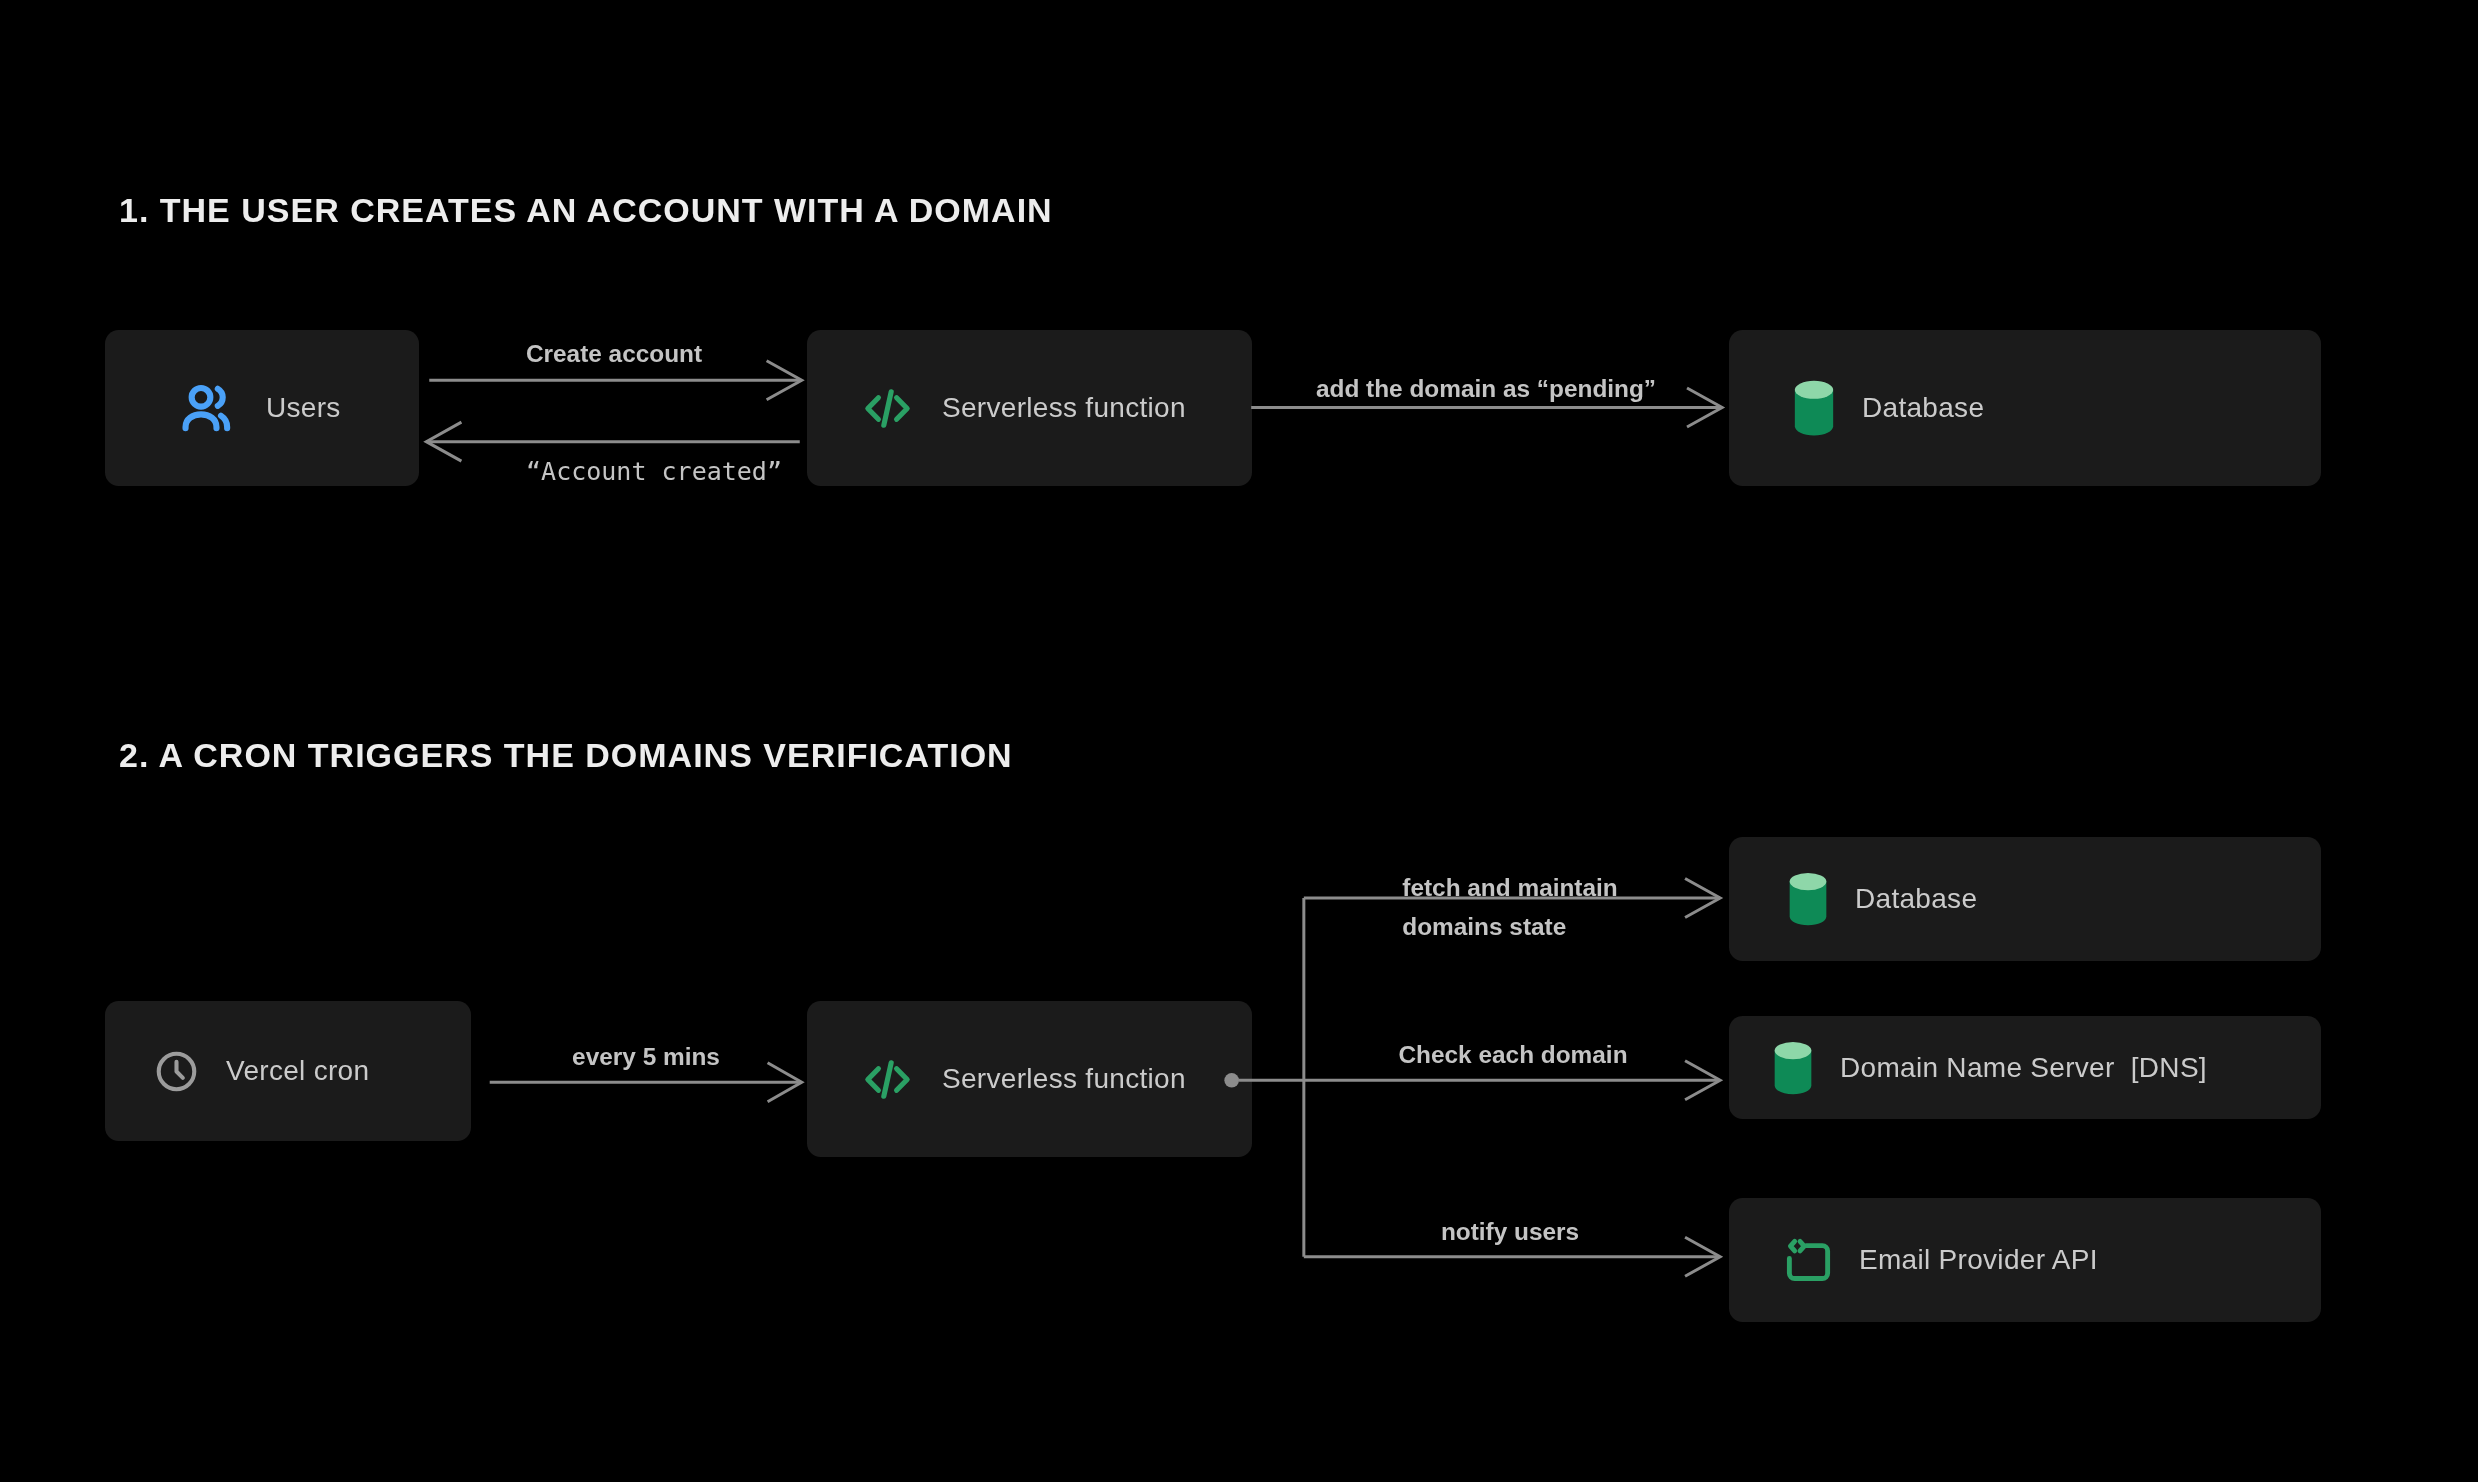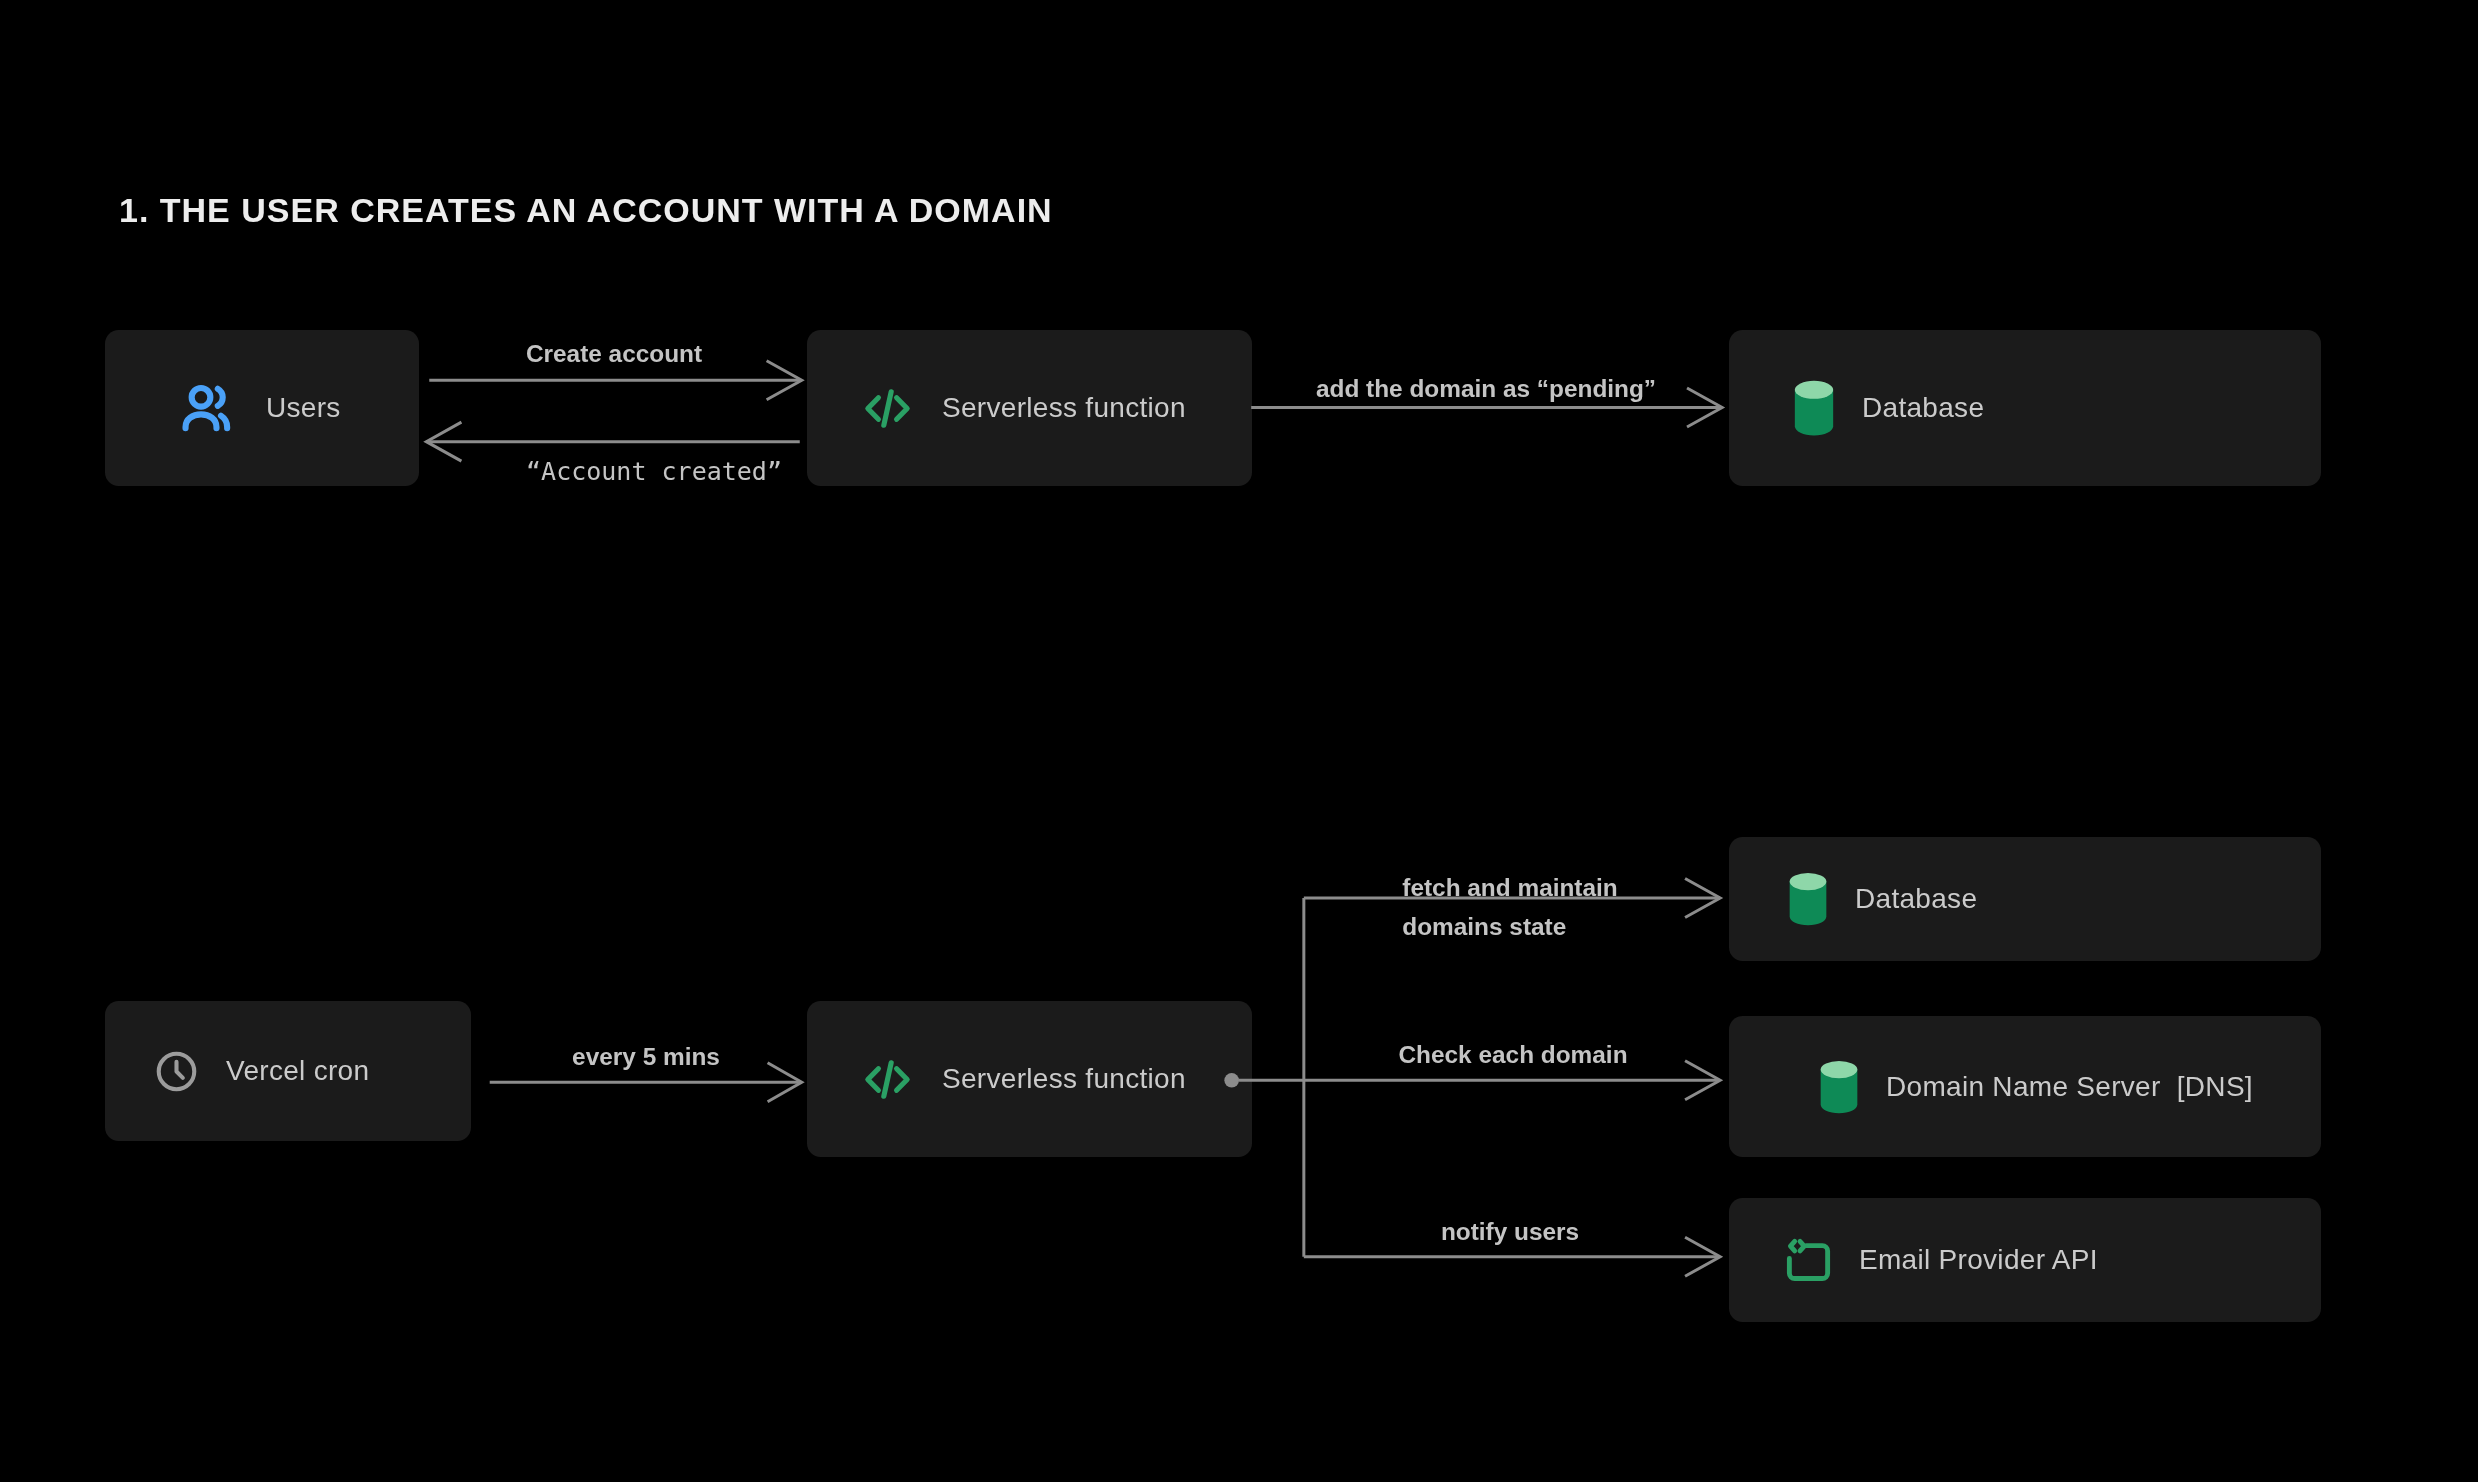--- a/index.html
+++ b/index.html
@@ -26,20 +26,21 @@
   .overlay{position:absolute;left:0;top:0;z-index:5;pointer-events:none;}
   .overlay *{vector-effect:non-scaling-stroke;}
   svg.ic{display:block;}
 </style>
 </head>
 <body>
 
 <div class="canvas">
 
   <div class="sec-title" style="left:107px;top:191px">1. THE USER CREATES AN ACCOUNT WITH A DOMAIN</div>
+  <div class="sec-title" style="left:107px;top:736px">2. A CRON TRIGGERS THE DOMAINS VERIFICATION</div>
 
   <div class="node" style="left:105px;top:330px;width:314px;height:156px;padding-left:72px">
     <span class="icon">
       <svg class="ic" width="64" height="64" viewBox="0 0 24 24" fill="none" stroke="var(--blue)" stroke-width="2.3" stroke-linecap="round" stroke-linejoin="round">
         <circle cx="9" cy="8" r="3.5"></circle>
         <path d="M15.3 4.8a3.7 3.7 0 0 1 0 6.4"></path>
         <path d="M3.2 19.6v-.5c0-2.9 2.6-4.7 5.8-4.7s5.8 1.8 5.8 4.7v.5"></path>
         <path d="M18.8 19.6v-.5c0-1.9-.9-3.3-2.3-4.2"></path>
       </svg>
     </span>
@@ -91,21 +92,21 @@
   <div class="node" style="left:1729px;top:837px;width:592px;height:124px;padding-left:57px">
     <span class="icon">
       <svg class="ic" width="44" height="54" viewBox="0 0 48 58">
         <path d="M4 10v38c0 5.3 9 9.6 20 9.6s20-4.3 20-9.6V10z" fill="var(--cylinder_body)"></path>
         <ellipse cx="24" cy="10" rx="20" ry="9.4" fill="var(--cylinder_top)"></ellipse>
       </svg>
     </span>
     <span>Database</span>
   </div>
 
-  <div class="node" style="left:1729px;top:1016px;width:592px;height:141px;padding-left:88px">
+  <div class="node" style="left:1729px;top:1016px;width:592px;height:103px;padding-left:42px">
     <span class="icon">
       <svg class="ic" width="44" height="54" viewBox="0 0 48 58">
         <path d="M4 10v38c0 5.3 9 9.6 20 9.6s20-4.3 20-9.6V10z" fill="var(--cylinder_body)"></path>
         <ellipse cx="24" cy="10" rx="20" ry="9.4" fill="var(--cylinder_top)"></ellipse>
       </svg>
     </span>
     <span>Domain Name Server  [DNS]</span>
   </div>
 
   <div class="node" style="left:1729px;top:1198px;width:592px;height:124px;padding-left:54px">

